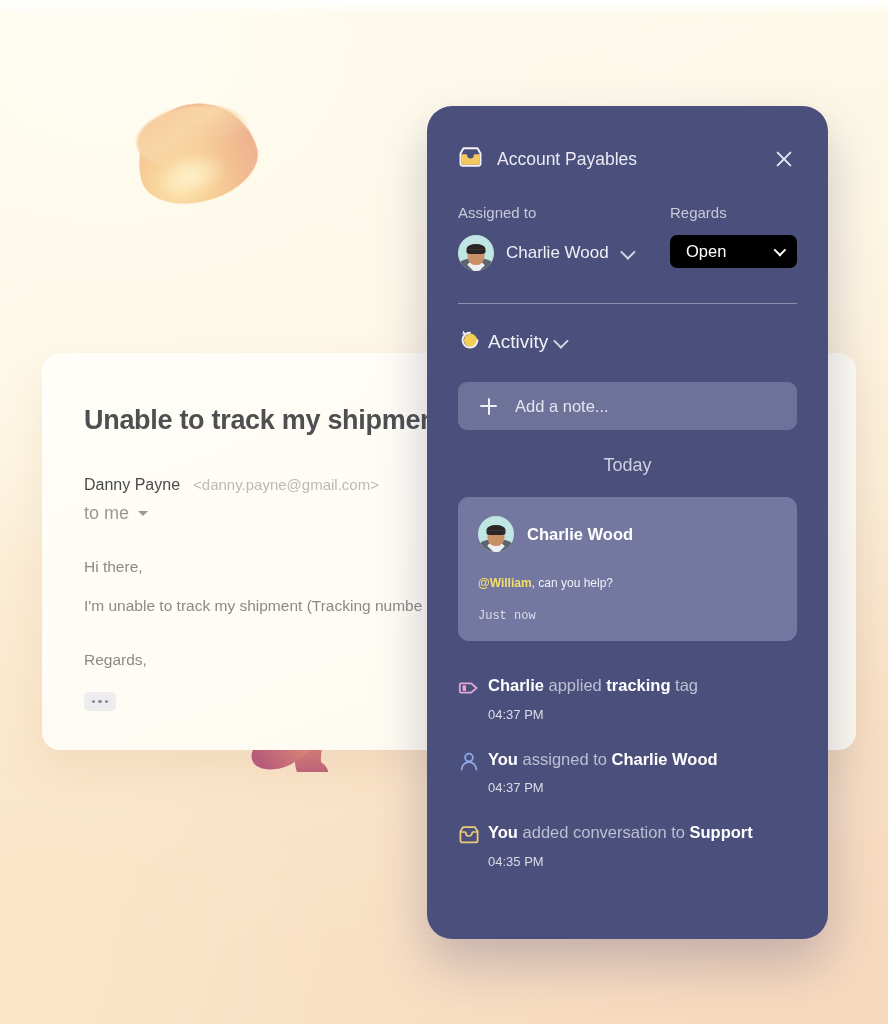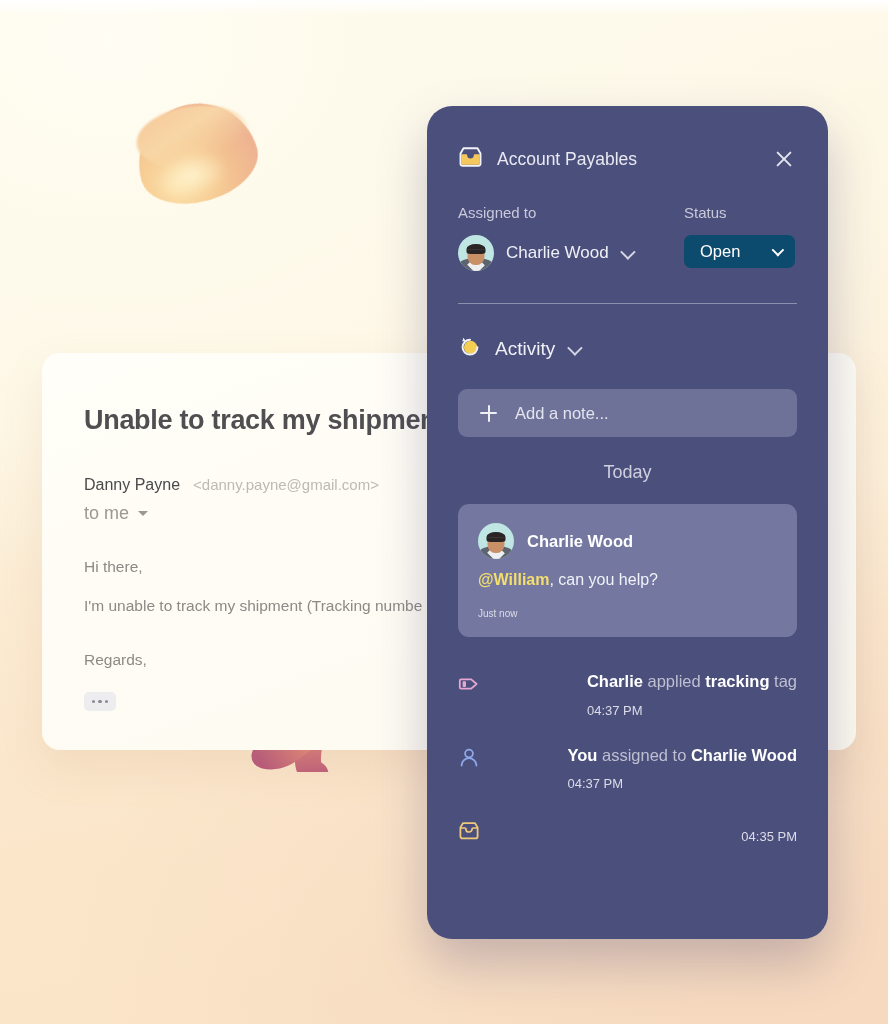--- a/index.html
+++ b/index.html
@@ -271,24 +271,24 @@
     border-right: 2px solid #D6D6E4;
     border-bottom: 2px solid #D6D6E4;
     transform: rotate(45deg) translateY(-2px);
     flex: none;
   }
 
   .status-badge {
     display: flex;
     align-items: center;
     justify-content: space-between;
-    width: 111px; height: 33px;
+    width: 127px; height: 33px;
     padding: 0 14px 0 16px;
     border-radius: 7px;
-    background: #0c4a6e;
+    background: #000000;
     cursor: pointer;
   }
   .status-text {
     font-size: 16.5px;
     color: #FFFFFF;
   }
   .chev-white {
     width: 9px; height: 9px;
     border-right: 2px solid #FFFFFF;
     border-bottom: 2px solid #FFFFFF;
@@ -297,22 +297,22 @@
 
   .divider {
     height: 1px;
     margin: 32px 0 0 0;
     background: rgba(221,221,238,0.45);
   }
 
   .activity-head {
     display: flex;
     align-items: center;
-    gap: 13px;
-    margin-top: 31px;
+    gap: 6px;
+    margin-top: 24px;
   }
   .activity-title {
     font-size: 19px;
     color: #EFEFF6;
   }
 
   .note-input {
     display: flex;
     align-items: center;
     gap: 18px;
@@ -358,41 +358,41 @@
     display: flex;
     align-items: center;
     gap: 13px;
   }
   .note-author {
     font-size: 16.5px;
     font-weight: bold;
     color: #FFFFFF;
   }
   .note-text {
-    font-size: 16px;
+    font-size: 12px;
     color: #F2F2F8;
-    margin-top: 12px;
+    margin-top: 24px;
   }
   .mention {
     color: #F3DE6E;
     font-weight: bold;
   }
   .note-time {
-    font-size: 10px;
+    font-size: 12px;
     color: #DDDDE9;
     margin-top: 19px;
+    font-family: Liberation Mono, monospace;
   }
 
   
   .log-list { margin-top: 34px; }
   .log-item {
     display: flex;
-    gap: 24px;
+    gap: 8px;
     margin-bottom: 27px;
-    justify-content: space-between;
   }
   .log-icon {
     width: 22px; height: 22px;
     flex: none;
     margin-top: 2px;
   }
   .log-text {
     font-size: 16.5px;
     color: #BFBFD2;
     line-height: 1.25;
@@ -491,21 +491,21 @@
               <span class="face"></span>
               <span class="hair"></span>
               <span class="glasses"></span>
             </span>
             <span class="assignee-name">Charlie Wood</span>
             <span class="chev"></span>
           </div>
         </div>
 
         <div class="field-status">
-          <div class="field-label">Status</div>
+          <div class="field-label">Regards</div>
           <div class="status-badge">
             <span class="status-text">Open</span>
             <span class="chev-white"></span>
           </div>
         </div>
       </div>
 
       <div class="divider"></div>
 
       <div class="activity-head">
@@ -577,20 +577,23 @@
         </div>
 
         <div class="log-item">
           <span class="log-icon">
             <svg width="22" height="22" viewBox="0 0 22 22" fill="none">
               <path d="M2.4 7.4 L5.0 3.2 H17.0 L19.6 7.4 V16.4 A2 2 0 0 1 17.6 18.4 H4.4 A2 2 0 0 1 2.4 16.4 Z" stroke="#F0C978" stroke-width="1.8" stroke-linejoin="round" fill="none"></path>
               <path d="M2.4 8.0 H7.0 A0.9 0.9 0 0 1 7.9 8.9 A3.1 3.1 0 0 0 11 12 A3.1 3.1 0 0 0 14.1 8.9 A0.9 0.9 0 0 1 15.0 8.0 H19.6" stroke="#F0C978" stroke-width="1.7" stroke-linejoin="round" fill="none"></path>
             </svg>
           </span>
           <div>
+            <div class="log-text">
+              <b>You</b><span> added conversation to </span><b>Support</b><span></span>
+            </div>
             <div class="log-time">04:35 PM</div>
           </div>
         </div>
 
       </div>
     </div>
   </div>
 
 </div>
 

